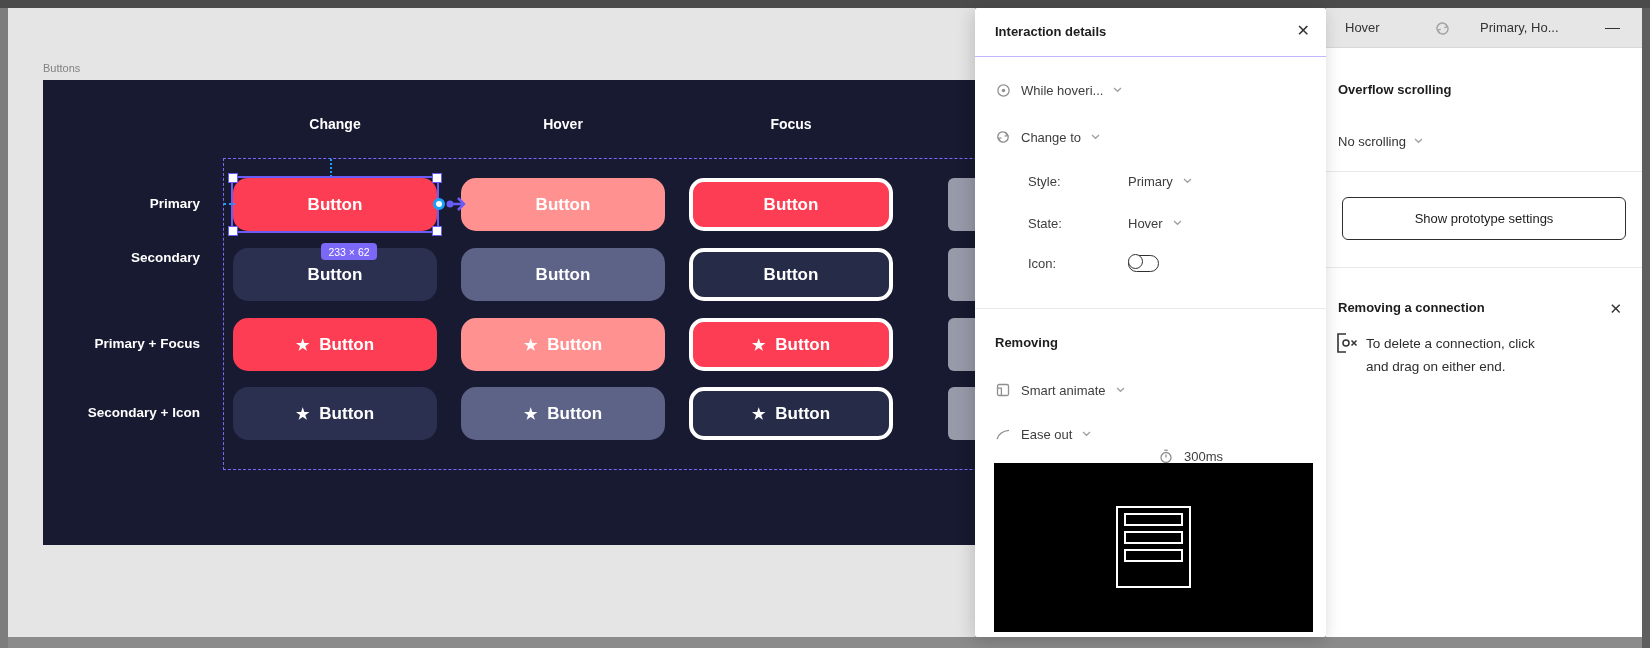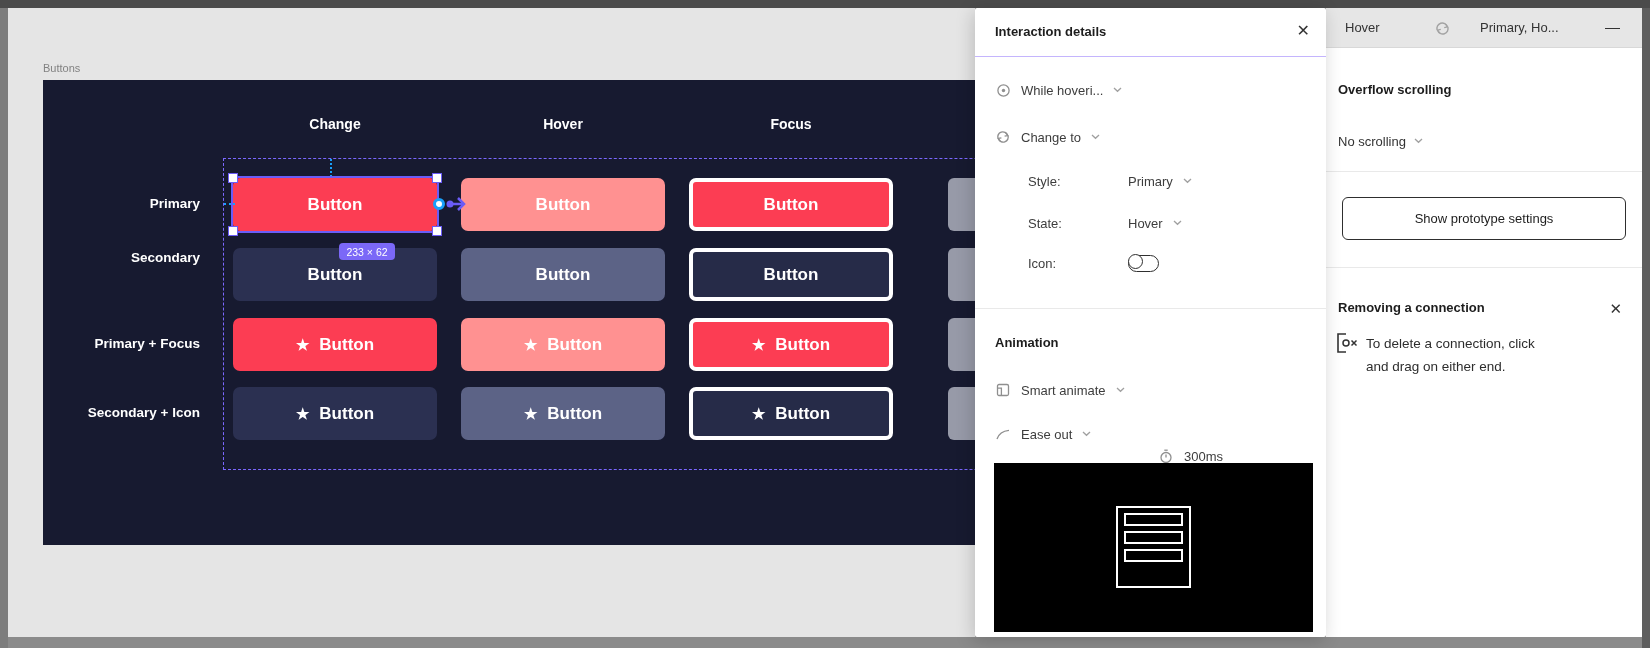--- a/index.html
+++ b/index.html
@@ -15,38 +15,38 @@
 
   
   .canvas{left:8px;top:8px;width:967px;height:629px;background:#e5e5e5;overflow:hidden;}
   .frame-label{left:35px;top:54px;font-size:11px;color:#828282;}
   .frame{left:35px;top:72px;width:1100px;height:465px;background:#171a30;}
 
   .col-header{position:absolute;width:204px;top:36px;height:18px;text-align:center;
               color:#fff;font-weight:bold;font-size:14px;}
   .row-label{position:absolute;left:0;width:157px;height:17px;text-align:right;
              color:#fff;font-weight:bold;font-size:13.5px;}
-  .btn{position:absolute;width:204px;height:53px;border-radius:7px;display:flex;
+  .btn{position:absolute;width:204px;height:53px;border-radius:15px;display:flex;
        align-items:center;justify-content:center;color:#fff;font-weight:bold;
        font-size:17px;box-sizing:border-box;}
   .btn.focus{border:4px solid #ffffff;}
   .btn .star{margin-right:10px;font-size:15px;}
   .stub{position:absolute;width:70px;height:53px;border-radius:6px;background:#979aa8;}
 
   .dashed-rect{left:180px;top:78px;width:1010px;height:312px;
                border:1.5px dashed #7b68ff;box-sizing:border-box;}
   .selection{left:188px;top:96px;width:208px;height:57px;border:2px solid #6b5cf7;box-sizing:border-box;}
   .handle{position:absolute;width:8px;height:8px;background:#fff;border:1.5px solid #6b5cf7;}
   .h-tl{left:-5px;top:-5px;} .h-tr{right:-5px;top:-5px;}
   .h-bl{left:-5px;bottom:-5px;} .h-br{right:-5px;bottom:-5px;}
   .guide-h{left:181px;top:123px;width:11px;height:0;border-top:2px dotted #18a0fb;}
   .guide-v{left:287px;top:79px;width:0;height:18px;border-left:2px dotted #18a0fb;}
   .connector{left:388px;top:113px;}
   .badge{left:278px;top:163px;width:56px;height:17px;background:#7b68f7;border-radius:4px;
-         color:#fff;font-size:10.5px;display:flex;align-items:center;justify-content:center;margin-left:18px;}
+         color:#fff;font-size:10.5px;display:flex;align-items:center;justify-content:center;}
 
   
   .popup{left:975px;top:8px;width:351px;height:629px;background:#fff;border-radius:2px;
          box-shadow:-2px 4px 18px rgba(0,0,0,.18);z-index:5;}
   .popup-header{position:absolute;left:0;top:0;width:100%;height:49px;
                 border-bottom:1px solid #c4b5fd;box-sizing:border-box;}
   .popup-title{position:absolute;left:20px;top:16px;font-size:13px;font-weight:bold;color:#1d1d1d;}
   .popup-close{position:absolute;right:16px;top:13px;font-size:16px;color:#333;cursor:pointer;}
   .prow{position:absolute;left:20px;height:32px;display:flex;align-items:center;gap:10px;
         font-size:13px;color:#3d3d3d;}
@@ -228,21 +228,21 @@
 
     <div class="prow" style="top:239px;left:53px">
       <span class="flabel">Icon:</span>
       <span class="toggle">
           <span class="knob"></span>
         </span>
     </div>
 
     <div class="divider" style="top:300px"></div>
 
-    <div class="sec-heading" style="top:327px">Animation</div>
+    <div class="sec-heading" style="top:327px">Removing</div>
 
     <div class="prow" style="top:366px">
       <span class="picon">
         <svg width="14" height="14">
             <rect x="1.5" y="1.5" width="11" height="11" rx="1.5" fill="none" stroke="#8f8f8f" stroke-width="1.3"></rect>
             <path d="M1.5 5.2 H5.4 V12.5" fill="none" stroke="#8f8f8f" stroke-width="1.3"></path>
           </svg>
       </span>
       <span>Smart animate</span>
       <span class="chev">

